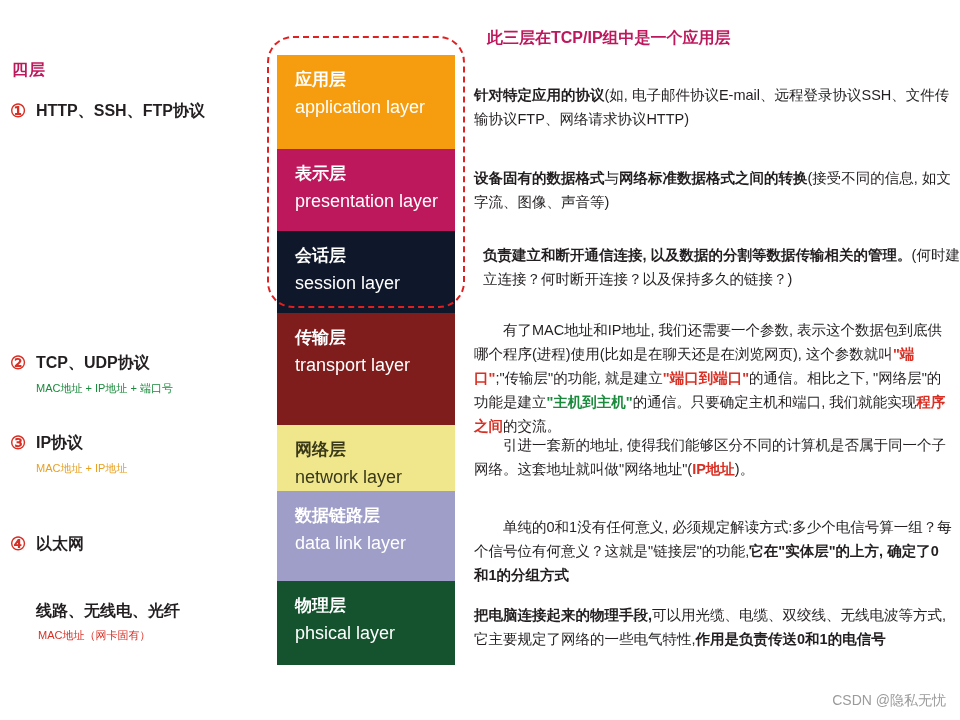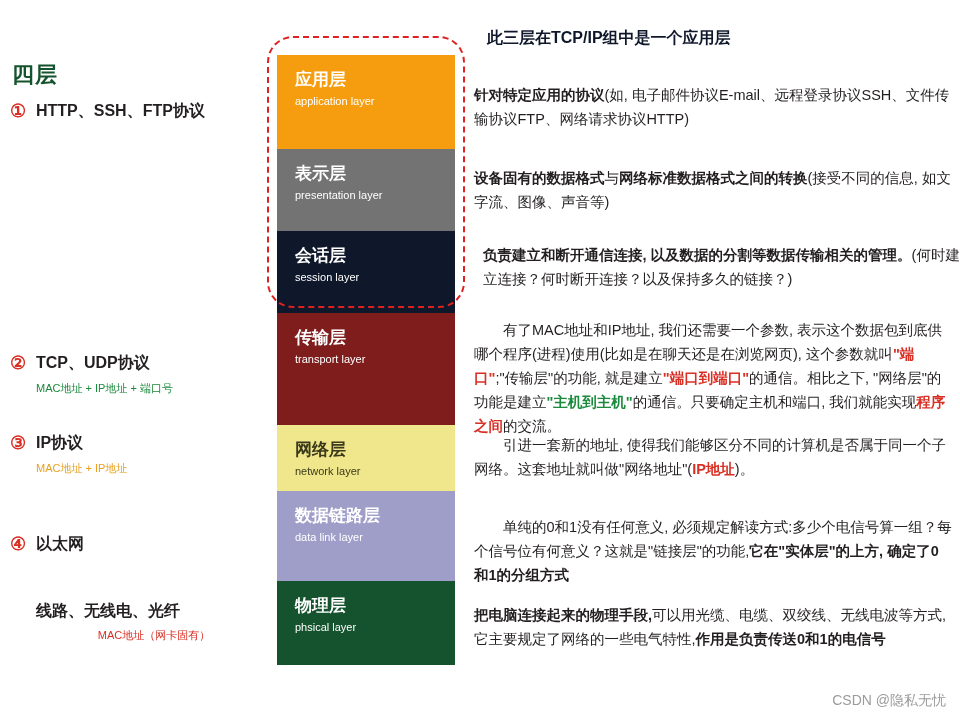--- a/index.html
+++ b/index.html
@@ -18,23 +18,23 @@
     position: relative;
     width: 960px;
     height: 720px;
   }
 
   
   .left-title {
     position: absolute;
     left: 12px;
     top: 60px;
-    font-size: 22px;
-    font-weight: bold;
-    color: #14532d;
+    font-size: 16px;
+    font-weight: bold;
+    color: #be185d;
     letter-spacing: 1px;
   }
   .left-group {
     position: absolute;
     left: 10px;
     width: 260px;
   }
   .left-row {
     display: flex;
     align-items: flex-start;
@@ -76,26 +76,26 @@
     box-sizing: border-box;
     padding: 12px 0 10px 18px;
     color: #ffffff;
   }
   .layer .cn {
     font-size: 17px;
     font-weight: bold;
     line-height: 1.5;
   }
   .layer .en {
-    font-size: 11px;
+    font-size: 18px;
     line-height: 1.6;
     font-weight: normal;
   }
   .l-app { background: #f59d0e; height: 94px; }
-  .l-pre { background: #737373; height: 82px; }
+  .l-pre { background: #be185d; height: 82px; }
   .l-ses { background: #0f172a; height: 82px; }
   .l-tra { background: #7f1d1d; height: 112px; }
   .l-net { background: #f0e68c; color: #3a3a1a; height: 66px; }
   .l-dat { background: #9e9ec9; height: 90px; }
   .l-phy { background: #14532d; height: 84px; }
 
   
   .dashed-box {
     position: absolute;
     left: 267px;
@@ -108,21 +108,21 @@
     pointer-events: none;
   }
 
   
   .right-note {
     position: absolute;
     left: 487px;
     top: 28px;
     font-size: 16px;
     font-weight: bold;
-    color: #0f172a;
+    color: #be185d;
   }
   .desc {
     position: absolute;
     left: 474px;
     width: 478px;
     font-size: 14.5px;
     color: #231f20;
     line-height: 1.65;
   }
   .em-red { color: #d93025; font-weight: bold; }
@@ -173,21 +173,21 @@
       <span class="circle-num">④</span>
       <span class="left-main">以太网</span>
     </div>
   </div>
 
   <div class="left-group" style="top:600px;">
     <div class="left-row">
       <span class="circle-num"></span>
       <span class="left-main">线路、无线电、光纤</span>
     </div>
-    <div class="left-sub sub-red" style="margin-left:28px;text-align:center;">MAC地址（网卡固有）</div>
+    <div class="left-sub sub-red" style="margin-left:28px;">MAC地址（网卡固有）</div>
   </div>
 
   <div class="stack">
     <div class="layer l-app">
       <div class="cn">应用层</div>
       <div class="en">application layer</div>
     </div>
     <div class="layer l-pre">
       <div class="cn">表示层</div>
       <div class="en">presentation layer</div>

